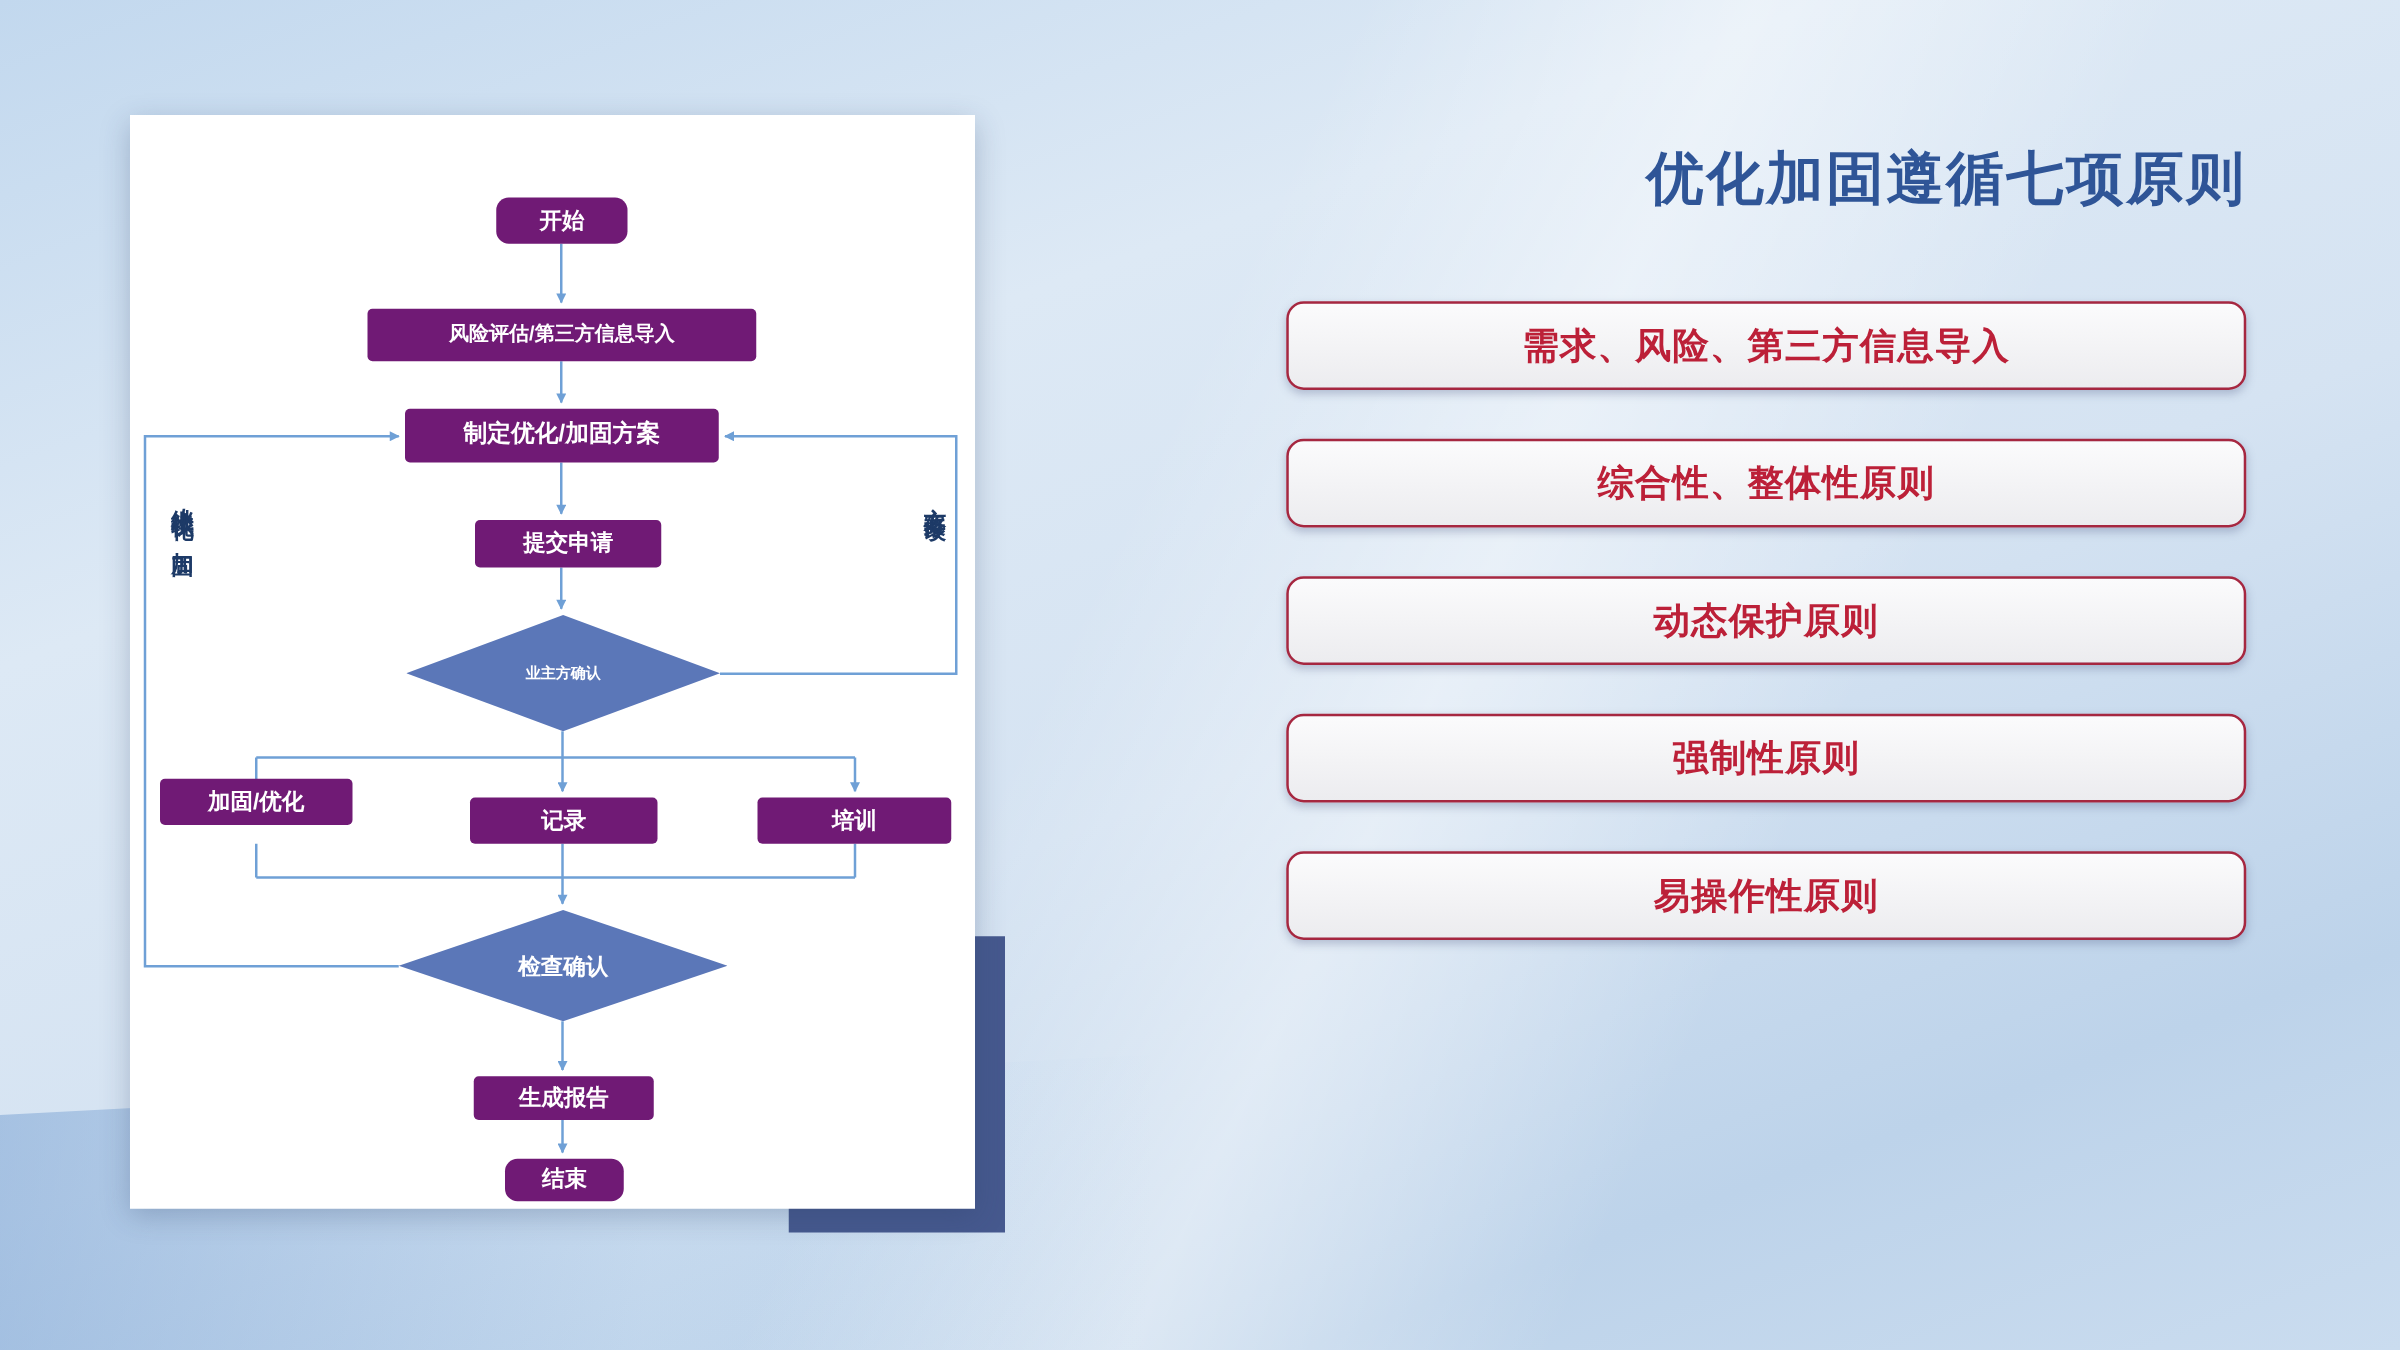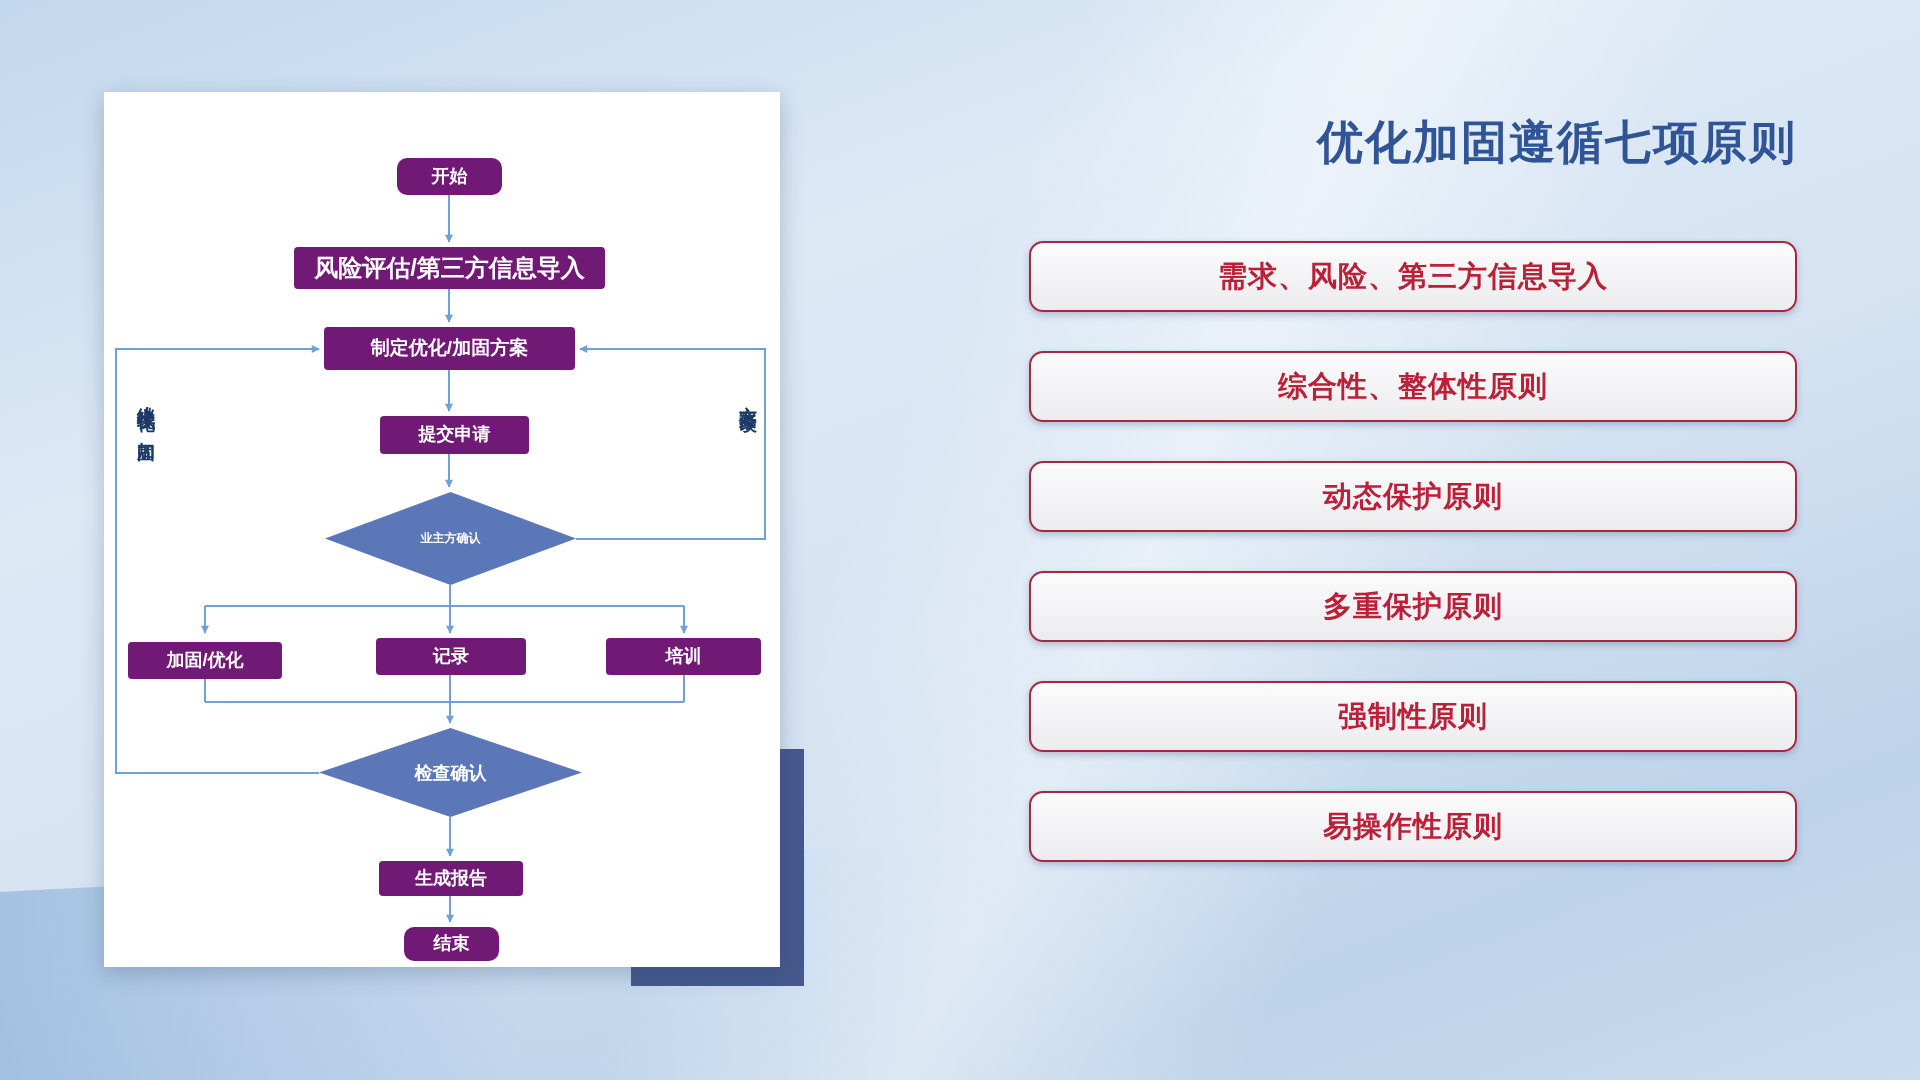--- a/index.html
+++ b/index.html
@@ -18,24 +18,24 @@
 
   .flow-card { position:absolute; left:104px; top:92px; width:676px; height:875px;
     background:#ffffff; box-shadow:0 6px 22px rgba(40,60,100,0.28); }
 
   .connectors { position:absolute; left:0; top:0; width:676px; height:875px; }
 
   .node { position:absolute; display:flex; align-items:center; justify-content:center;
     background:#701a75; color:#ffffff; font-weight:700; font-size:18px;
     border-radius:4px; text-align:center; line-height:1.1; }
   .n-start     { left:293px; top:66px;  width:105px; height:37px; border-radius:10px; }
-  .n-risk      { left:190px; top:155px; width:311px; height:42px; font-size:24px; }
+  .n-risk      { left:190px; top:155px; width:311px; height:42px; font-size:16px; }
   .n-plan      { left:220px; top:235px; width:251px; height:43px; font-size:19px; }
   .n-submit    { left:276px; top:324px; width:149px; height:38px; }
-  .n-reinforce { left:24px;  top:550px; width:154px; height:37px; }
+  .n-reinforce { left:24px;  top:531px; width:154px; height:37px; }
   .n-record    { left:272px; top:546px; width:150px; height:37px; }
   .n-training  { left:502px; top:546px; width:155px; height:37px; }
   .n-report    { left:275px; top:769px; width:144px; height:35px; }
   .n-end       { left:300px; top:835px; width:95px;  height:34px; border-radius:10px; }
 
   .diamond { position:absolute; display:flex; align-items:center; justify-content:center;
     background:#5b77b8; color:#ffffff; font-weight:700; text-align:center;
     clip-path:polygon(50% 0, 100% 50%, 50% 100%, 0 50%); }
   .d-owner { left:221px; top:400px; width:251px; height:93px; font-size:12px; }
   .d-check { left:215px; top:636px; width:263px; height:89px; font-size:18px; }
@@ -110,17 +110,16 @@
     <div class="loop-label l-left">继续优化/加固</div>
     <div class="loop-label l-right">方案修改</div>
   </div>
 
   <div class="principles-title">优化加固遵循七项原则</div>
 
   <div class="principles-list">
     <div class="principle-box">需求、风险、第三方信息导入</div>
     <div class="principle-box">综合性、整体性原则</div>
     <div class="principle-box">动态保护原则</div>
-    <div class="principle-box">多重保护原则</div>
     <div class="principle-box">强制性原则</div>
     <div class="principle-box">易操作性原则</div>
   </div>
 </div>
 
 </body></html>

